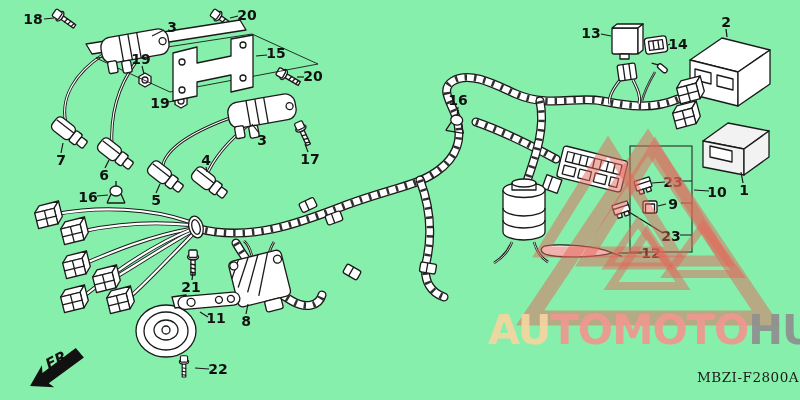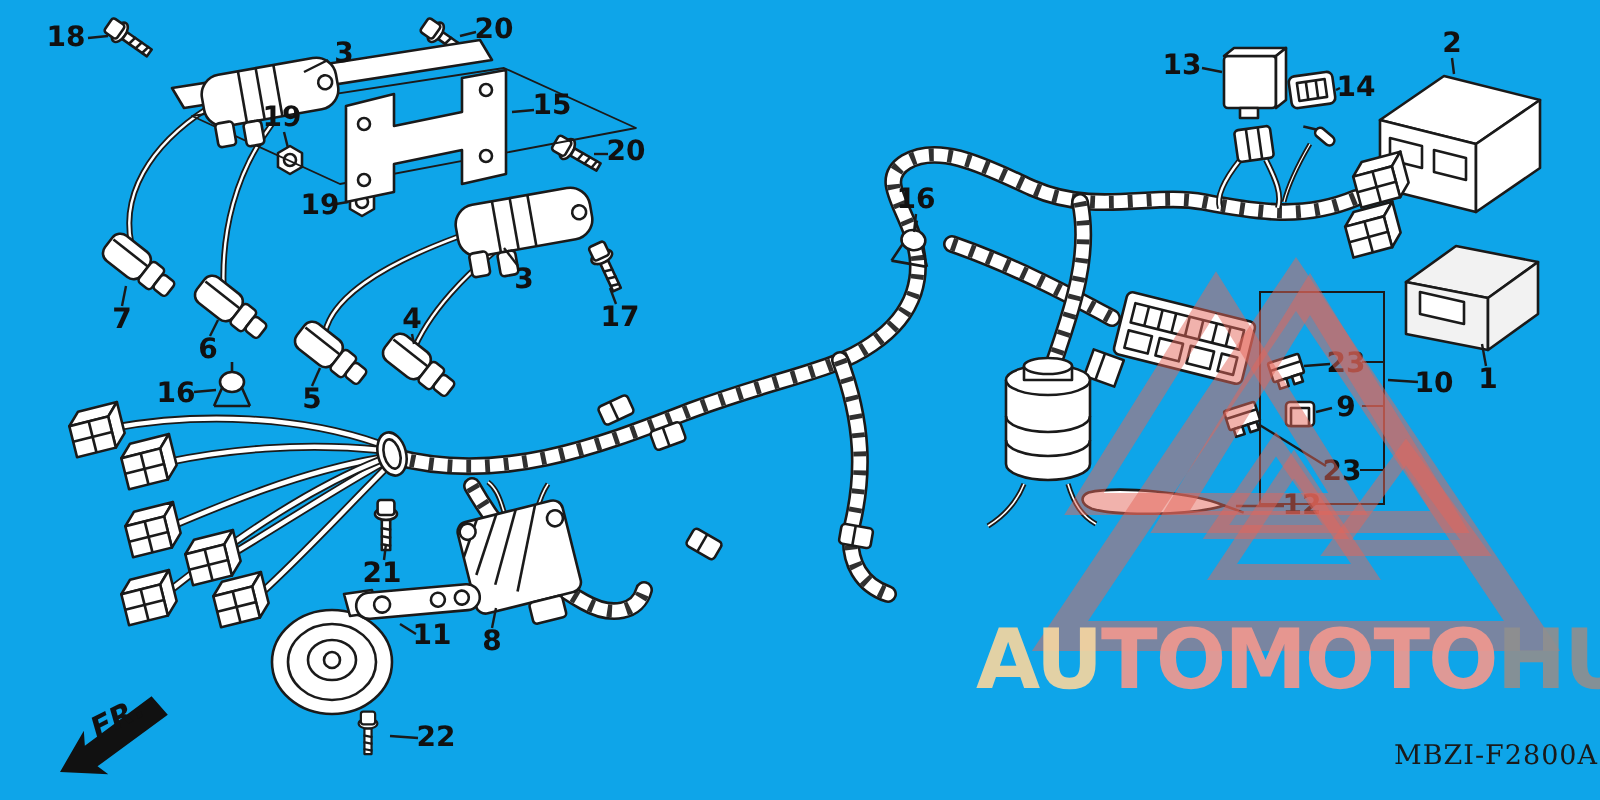--- a/index.html
+++ b/index.html
@@ -1,16 +1,16 @@
 <!DOCTYPE html>
 <html><head>
 <meta charset="utf-8">
 <style>
   html,body{margin:0;padding:0;background:#fff;}
-  .stage{position:relative;width:800px;height:400px;background:#0ea5e9;overflow:hidden;
+  .stage{position:relative;width:800px;height:400px;background:#86efac;overflow:hidden;
          font-family:"DejaVu Sans","Liberation Sans",sans-serif;text-align:right;}
   .stage svg{display:block;width:800px;height:400px;}
   text{user-select:none;}
 </style>
 </head>
 <body>
 
 <div class="stage">
   <svg id="diagram" viewBox="0 0 800 400" xmlns="http://www.w3.org/2000/svg">
     <g id="layer-art">

